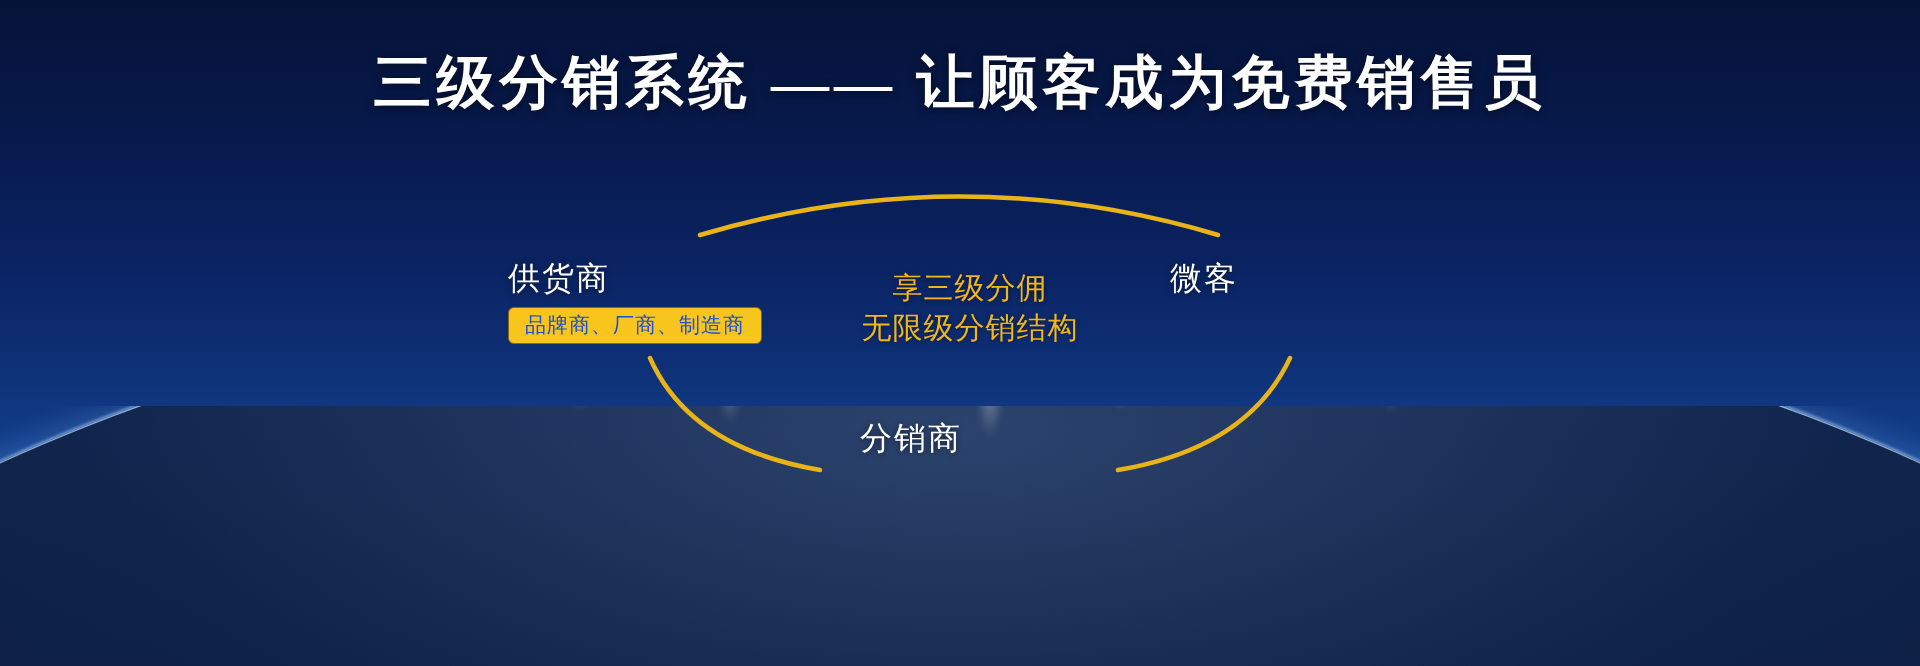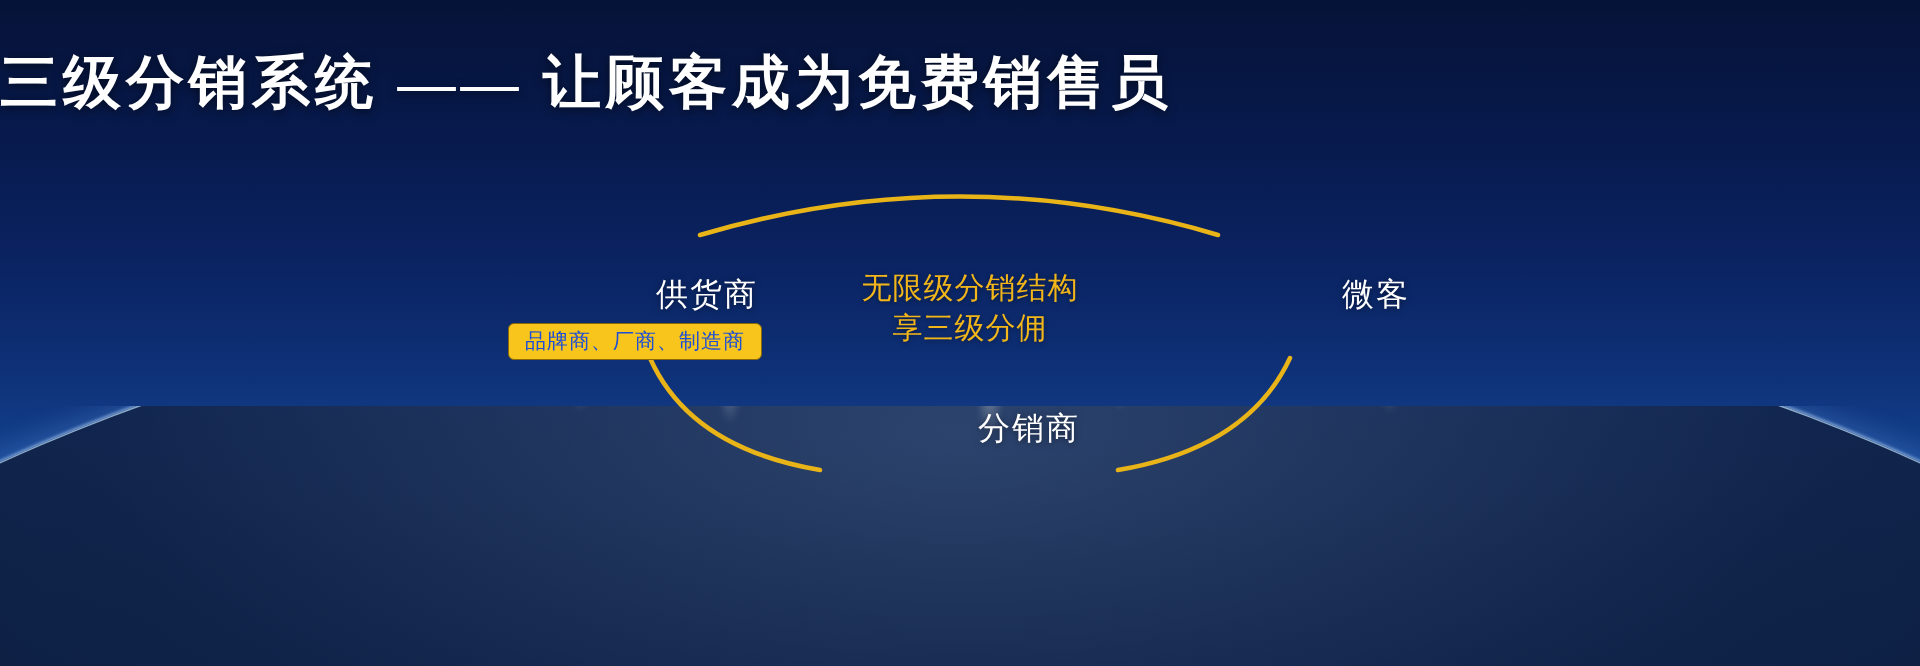--- a/index.html
+++ b/index.html
@@ -99,21 +99,21 @@
       radial-gradient(ellipse 12px 38px at 1935px 34px, rgba(255,230,180,0.55) 0%, rgba(255,215,155,0) 75%),
       radial-gradient(ellipse 16px 54px at 2080px 38px, rgba(255,248,225,0.65) 0%, rgba(255,235,190,0) 75%);
   }
 
   
   .title {
     position: absolute;
     top: 44px;
     left: 0;
     width: 100%;
-    text-align: left;
+    text-align: center;
     color: #ffffff;
     font-family: "Liberation Serif", "DejaVu Serif", serif;
     font-size: 58px;
     font-weight: bold;
     letter-spacing: 5px;
     white-space: nowrap;
     text-shadow: 0 2px 10px rgba(0,0,0,0.55);
   }
 
   
@@ -122,23 +122,22 @@
     left: 0;
     top: 0;
     width: 1920px;
     height: 666px;
     pointer-events: none;
   }
 
   
   .node {
     position: absolute;
-    text-align: right;
+    text-align: left;
     white-space: nowrap;
-    margin-top: 16px;
   }
   .node-label {
     color: #ffffff;
     font-size: 32px;
     font-weight: 400;
     letter-spacing: 2px;
     line-height: 1.25;
     text-shadow: 0 1px 6px rgba(0,0,0,0.5);
   }
   .node-badge {
@@ -150,21 +149,21 @@
     color: #1d4ed8;
     font-size: 21px;
     font-weight: 400;
     letter-spacing: 1px;
     padding: 5px 16px 6px;
     line-height: 1.15;
   }
 
   #node-supplier  { left: 508px; top: 258px; width: 250px; }
   #node-consumer  { left: 1170px; top: 258px; width: 240px; }
-  #node-dealer    { left: 860px; top: 392px; width: 220px; }
+  #node-dealer    { left: 860px; top: 418px; width: 220px; }
 
   
   .center-text {
     position: absolute;
     left: 840px;
     top: 268px;
     width: 260px;
     text-align: center;
     color: #F2B61B;
     font-size: 30px;
@@ -190,22 +189,22 @@
 
   <div class="title">三级分销系统 —— 让顾客成为免费销售员</div>
 
   <svg class="arcs" viewBox="0 0 1920 666">
     <path d="M 700 235 Q 960 158 1218 235" fill="none" stroke="#E8B417" stroke-width="4.5" stroke-linecap="round"></path>
     <path d="M 650 358 Q 690 448 820 470" fill="none" stroke="#E8B417" stroke-width="4.5" stroke-linecap="round"></path>
     <path d="M 1118 470 Q 1248 448 1290 358" fill="none" stroke="#E8B417" stroke-width="4.5" stroke-linecap="round"></path>
   </svg>
 
   <div class="center-text">
+    <div>享三级分佣</div>
     <div>无限级分销结构</div>
-    <div>享三级分佣</div>
   </div>
 
   <div class="node" id="node-supplier">
     <div class="node-label">供货商</div>
     <div class="node-badge">品牌商、厂商、制造商</div>
   </div>
 
   <div class="node" id="node-consumer">
     <div class="node-label">微客</div>
   </div>

